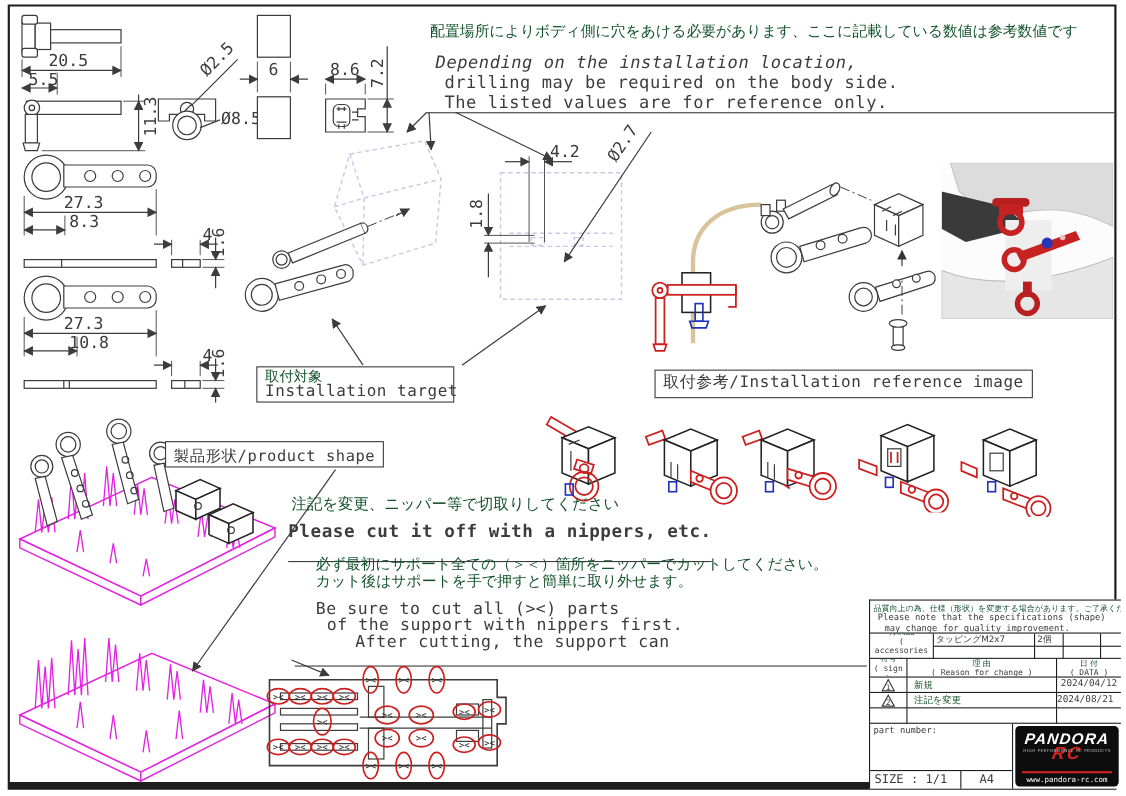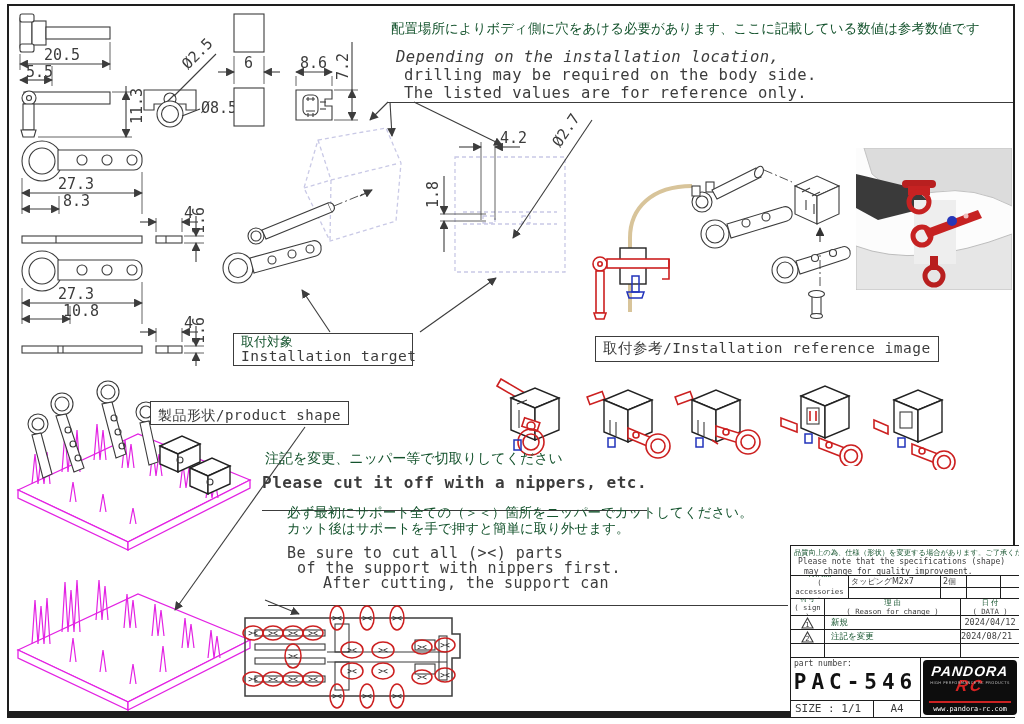--- a/index.html
+++ b/index.html
@@ -605,21 +605,20 @@
     </div>
     <div class="cell br bb jp" style="left:34px;top:84px;width:136px;height:14px;font-size:8.5px;line-height:13px;padding-left:6px;">注記を変更</div>
     <div class="cell bb mono" style="left:170px;top:84px;width:58px;height:14px;font-size:8.5px;line-height:13px;">2024/08/21</div>
 
     <div class="cell br bb" style="left:0;top:98px;width:34px;height:14px;"></div>
     <div class="cell br bb" style="left:34px;top:98px;width:136px;height:14px;"></div>
     <div class="cell bb" style="left:170px;top:98px;width:58px;height:14px;"></div>
 
     <div class="cell br bb" style="left:0;top:112px;width:130px;height:43px;">
       <div class="mono" style="font-size:8px;padding:1px 0 0 3px;">part number:</div>
-      <div class="mono" style="font-size:21px;font-weight:bold;letter-spacing:5px;text-align:center;margin-top:2px;color:#111;">PAC-546</div>
     </div>
 
     <div class="cell br mono" style="left:0;top:155px;width:83px;height:16px;font-size:11px;line-height:15px;padding-left:4px;">SIZE : 1/1</div>
     <div class="cell br mono" style="left:83px;top:155px;width:47px;height:16px;font-size:11px;line-height:15px;text-align:center;">A4</div>
 
     <div class="logo">
       <div class="brand">PANDORA</div>
       <div class="rc">RC</div>
       <div class="tag">HIGH PERFORMANCE RC PRODUCTS</div>
       <div class="redline"></div>

